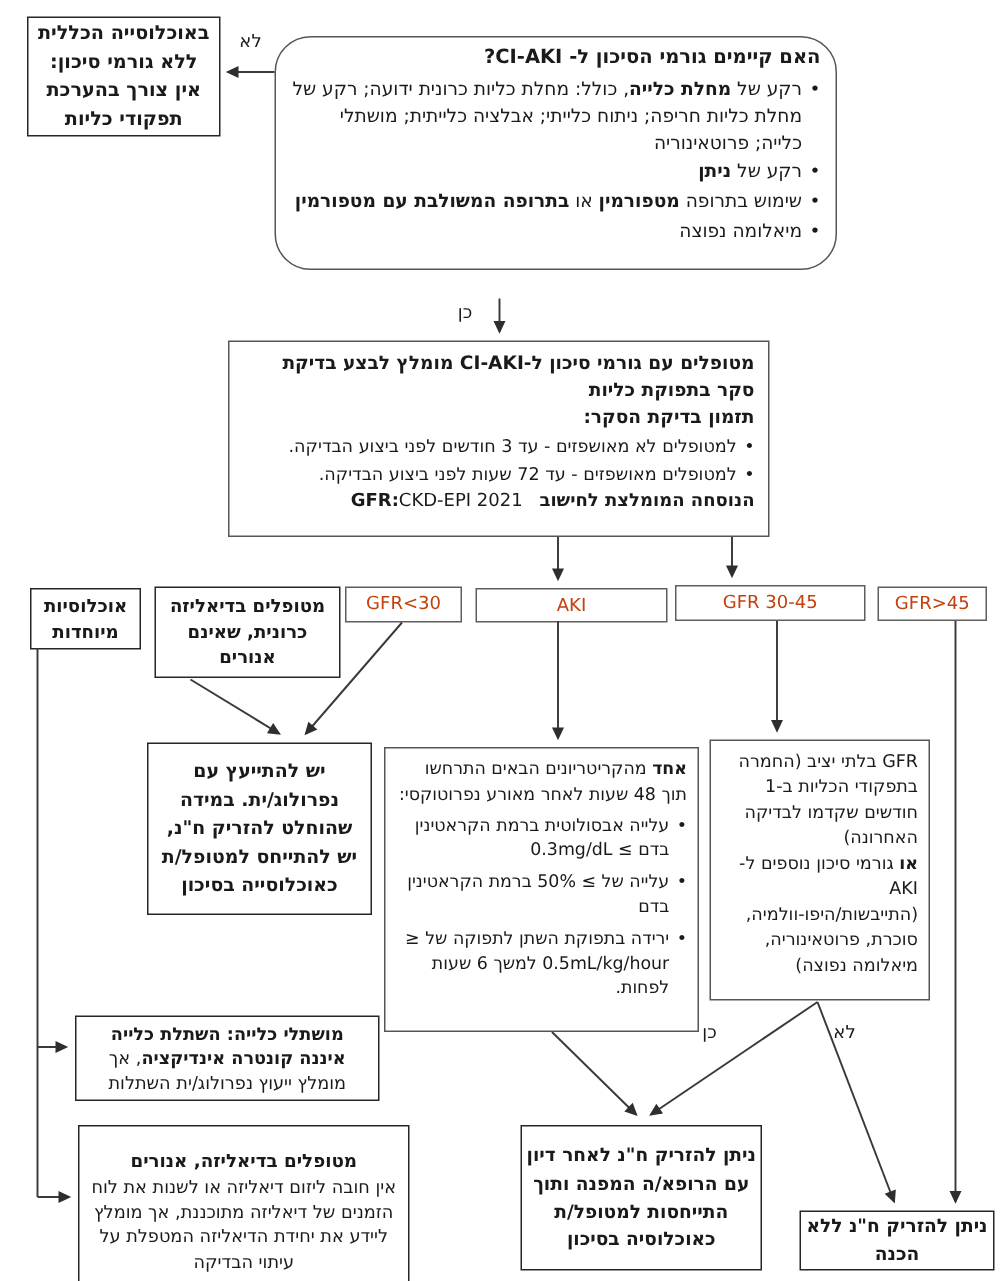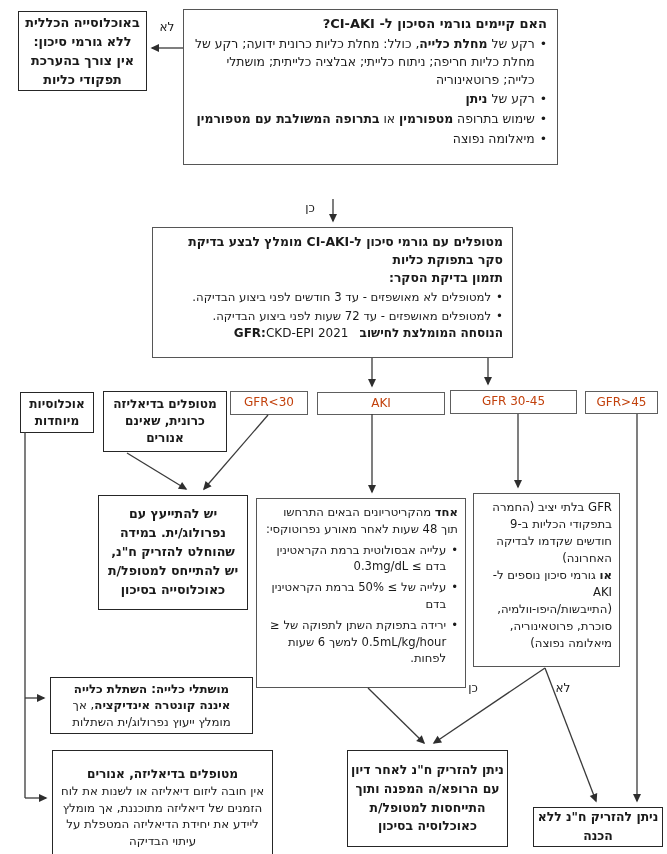--- a/index.html
+++ b/index.html
@@ -66,21 +66,21 @@
 
   <div class="lbl" style="left:153px;top:20px;">לא</div>
   <div class="lbl" style="left:296px;top:201px;">כן</div>
   <div class="lbl" style="left:459px;top:681px;">כן</div>
   <div class="lbl" style="left:549px;top:681px;">לא</div>
 
   <div class="box heavy center" style="left:18px;top:11px;width:129px;height:80px;">
     <div class="b" style="font-size:12.8px;line-height:1.5;padding:2px 4px;">באוכלוסייה הכללית ללא גורמי סיכון: אין צורך בהערכת תפקודי כליות</div>
   </div>
 
-  <div class="box q-box" style="left:183px;top:9px;width:375px;height:156px;">
+  <div class="box q-box" style="left:183px;top:24px;width:375px;height:156px;border-radius:24px;">
     <div class="q-title">האם קיימים גורמי הסיכון ל- CI-AKI?</div>
     <div class="bullet">
       <span class="dot">•</span>
       <span><span>רקע של </span><b>מחלת כלייה</b><span>, כולל: מחלת כליות כרונית ידועה; רקע של מחלת כליות חריפה; ניתוח כלייתי; אבלציה כלייתית; מושתלי כלייה; פרוטאינוריה</span></span>
     </div>
     <div class="bullet">
       <span class="dot">•</span>
       <span><span>רקע של </span><b>ניתן</b><span></span></span>
     </div>
     <div class="bullet">
@@ -142,21 +142,21 @@
       <span class="dot">•</span>
       <span>עלייה של ≥ 50% ברמת הקראטינין בדם</span>
     </div>
     <div class="bullet" style="margin-top:4px;">
       <span class="dot">•</span>
       <span>ירידה בתפוקת השתן לתפוקה של ≤ 0.5mL/kg/hour למשך 6 שעות לפחות.</span>
     </div>
   </div>
 
   <div class="box unst-box" style="left:473px;top:493px;width:147px;height:174px;">
-    <span>GFR בלתי יציב (החמרה בתפקודי הכליות ב-9 חודשים שקדמו לבדיקה האחרונה)</span><br>
+    <span>GFR בלתי יציב (החמרה בתפקודי הכליות ב-1 חודשים שקדמו לבדיקה האחרונה)</span><br>
     <b>או</b><span> גורמי סיכון נוספים ל-AKI (התייבשות/היפו-וולמיה, סוכרת, פרוטאינוריה, מיאלומה נפוצה)</span>
   </div>
 
   <div class="box heavy center transp" style="left:50px;top:677px;width:203px;height:57px;">
     <div><b>מושתלי כלייה: השתלת כלייה איננה קונטרה אינדיקציה</b><span>, אך מומלץ ייעוץ נפרולוג/ית השתלות</span></div>
   </div>
 
   <div class="box heavy center anuric" style="left:52px;top:750px;width:221px;height:115px;">
     <div>
       <div class="ttl">מטופלים בדיאליזה, אנורים</div>

